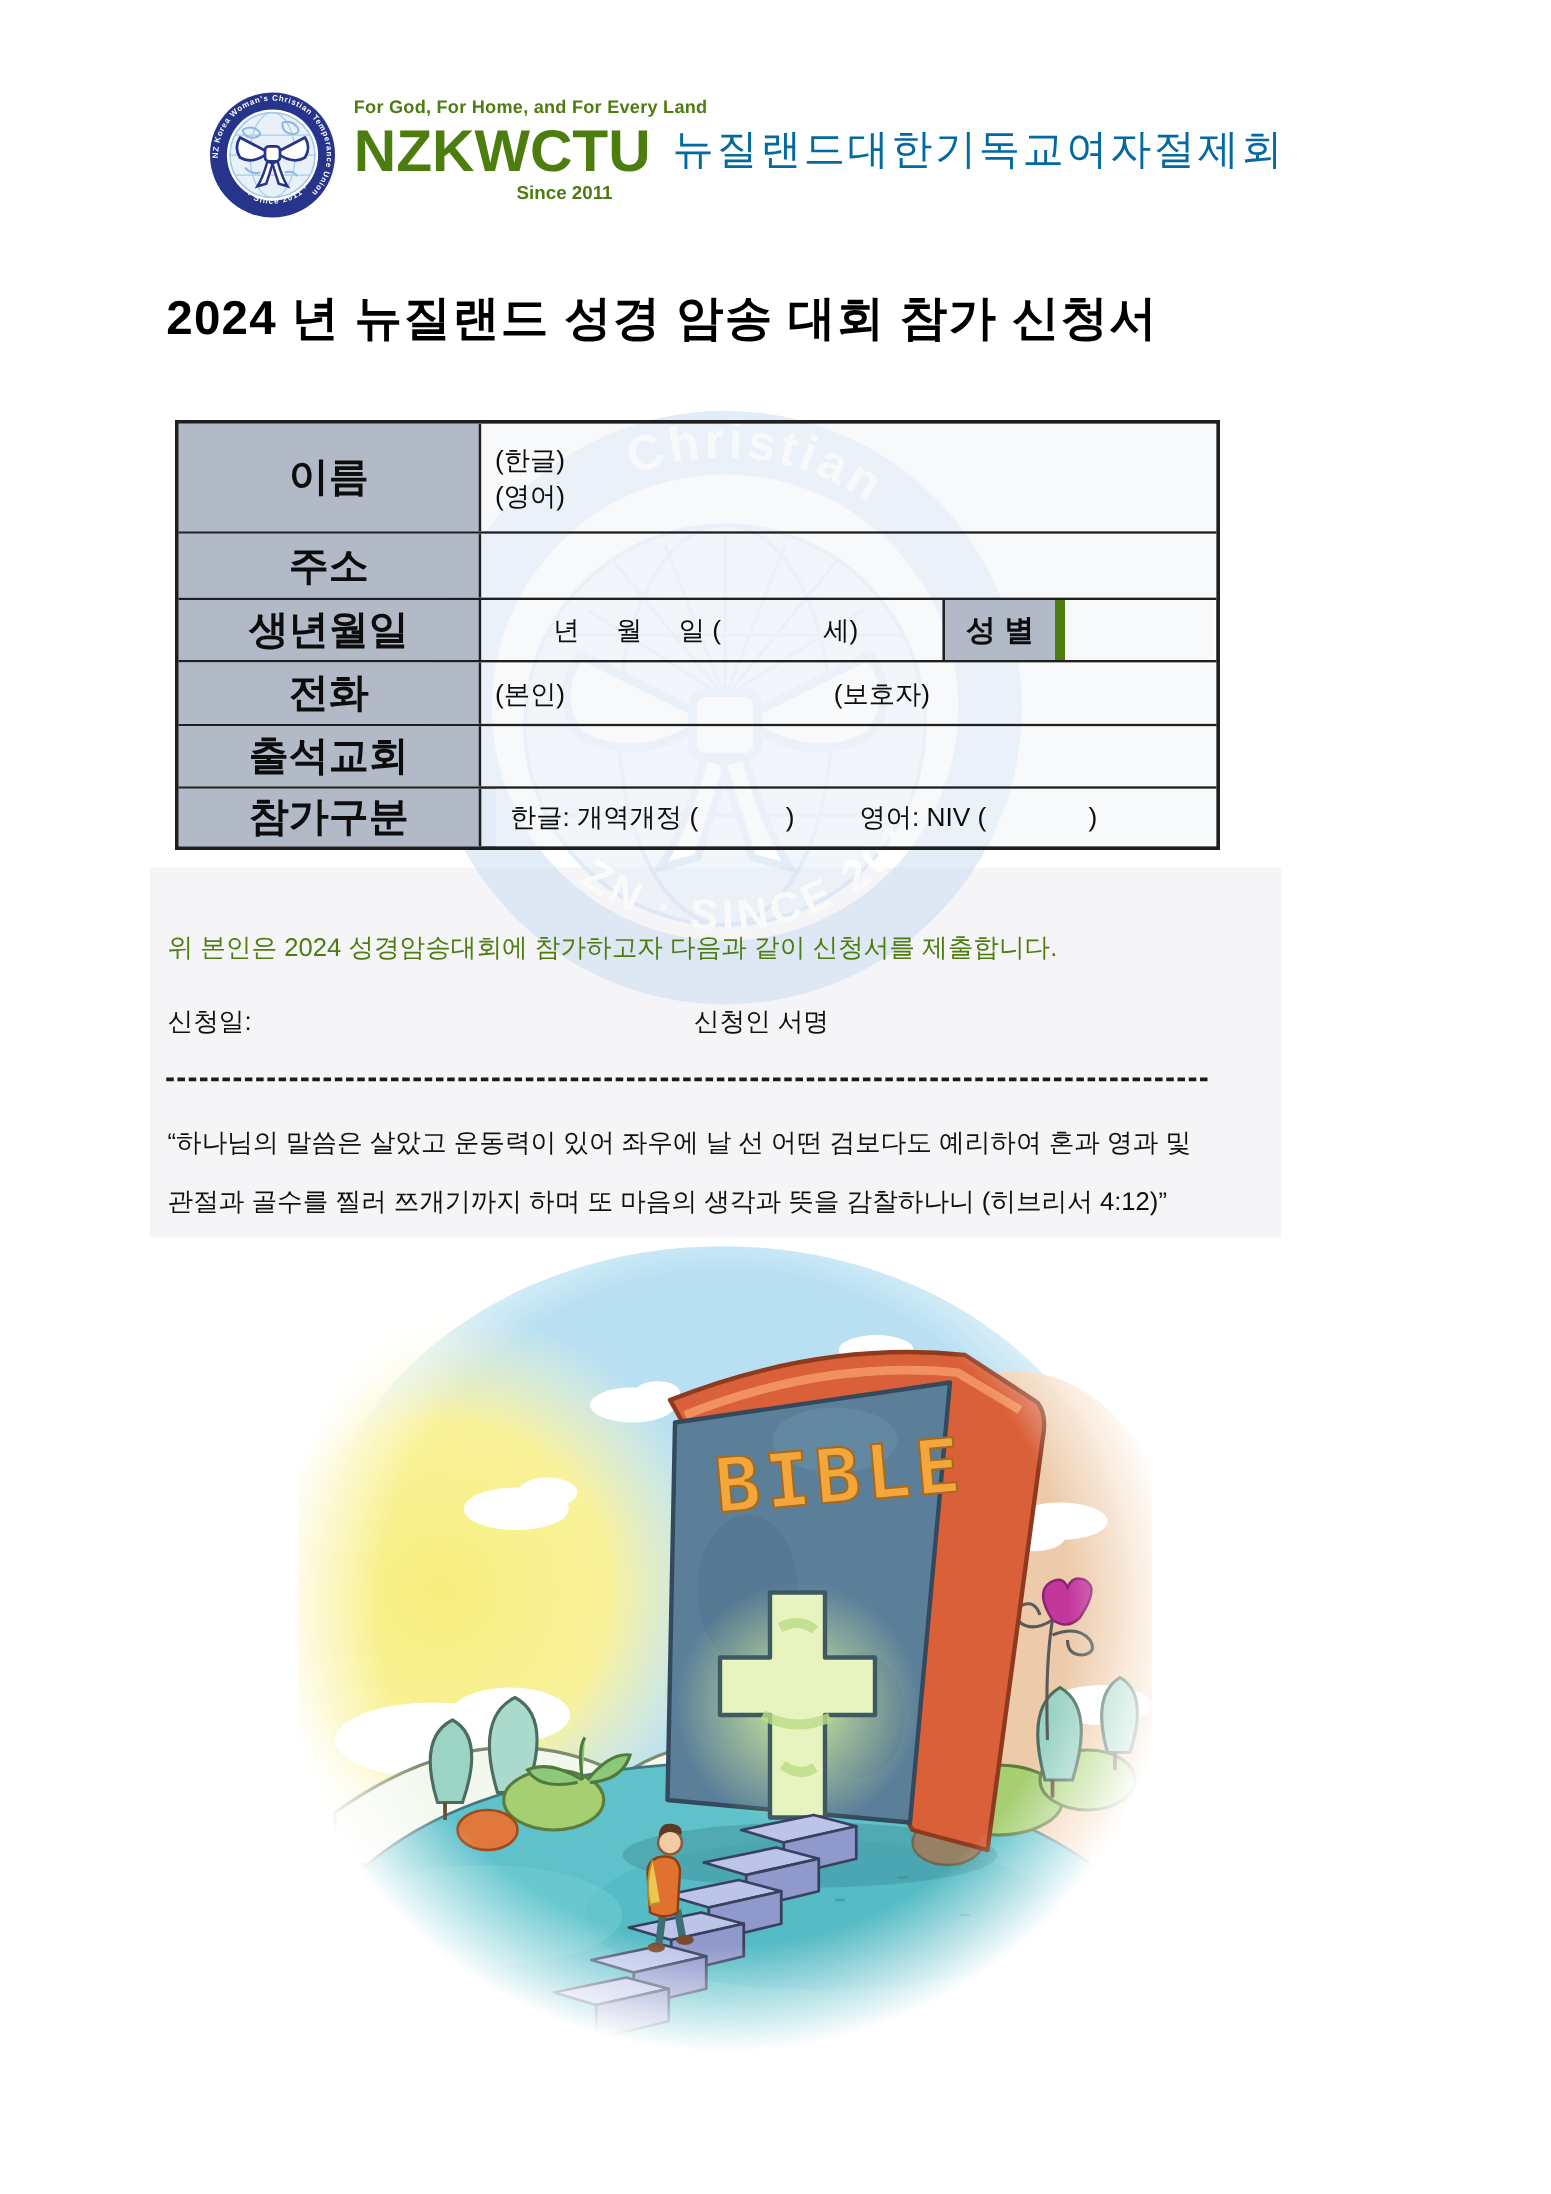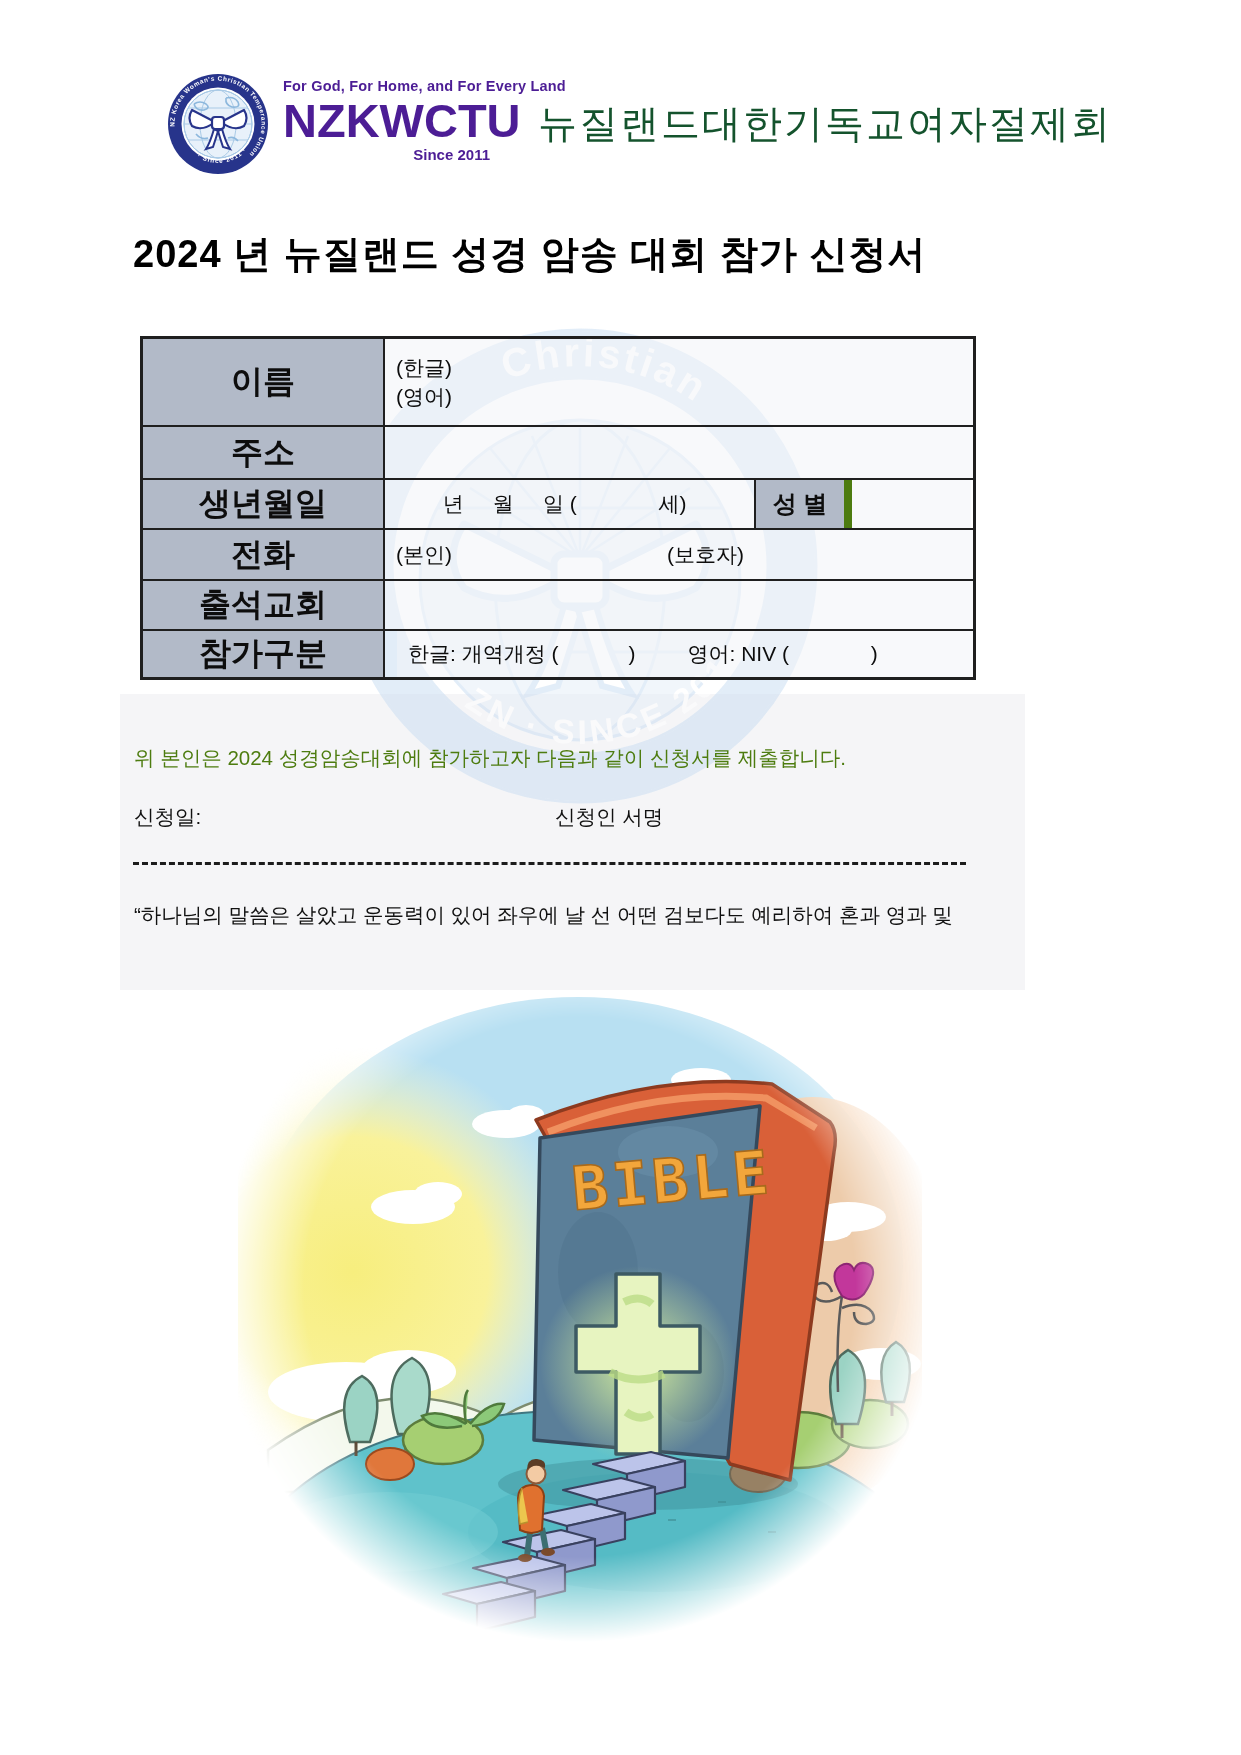--- a/index.html
+++ b/index.html
@@ -5,27 +5,27 @@
   html,body{margin:0;padding:0;background:#ffffff;}
   .page{
     position:relative;
     width:1241px;height:1755px;
     background:#ffffff;
     font-family:"Liberation Sans","DejaVu Sans",sans-serif;
     overflow:hidden;
   }
   
   .logo-svg{position:absolute;left:166px;top:72px;width:104px;height:104px;}
-  .header-text{position:absolute;left:283px;top:78px;width:215px;color:#4c1d95;}
+  .header-text{position:absolute;left:283px;top:78px;width:215px;color:#4d7c0f;}
   .motto{font-size:14.5px;font-weight:bold;white-space:nowrap;letter-spacing:.2px;}
   .acronym{font-size:47px;font-weight:bold;line-height:1.05;letter-spacing:0px;margin-top:2px;}
   .since{font-size:15px;font-weight:bold;text-align:right;width:207px;margin-top:1px;}
   .org-kr{
     position:absolute;left:538px;top:97px;width:470px;
-    font-size:39px;color:#14532d;letter-spacing:2px;white-space:nowrap;
+    font-size:33px;color:#0369a1;letter-spacing:2px;white-space:nowrap;
   }
   
   .doc-title{
     position:absolute;left:133px;top:229px;width:847px;
     text-align:left;font-size:38px;font-weight:bold;color:#000;
     letter-spacing:1px;white-space:nowrap;
   }
   
   .watermark{position:absolute;left:342px;top:328px;width:476px;height:476px;z-index:1;opacity:.85;}
   
@@ -202,20 +202,21 @@
 
   <div class="apply-line">
     <span>신청일:</span>
     <span class="sig-label">신청인 서명</span>
   </div>
 
   <div class="dashline"></div>
 
   <div class="quote">
     <div>“하나님의 말씀은 살았고 운동력이 있어 좌우에 날 선 어떤 검보다도 예리하여 혼과 영과 및</div>
+    <div>관절과 골수를 찔러 쯔개기까지 하며 또 마음의 생각과 뜻을 감찰하나니 (히브리서 4:12)”</div>
   </div>
 
   <svg class="illu" viewBox="0 0 684 670">
     <defs>
       <radialGradient id="fadeG" cx="50%" cy="47%" r="53%">
         <stop offset="0%" stop-color="#fff"></stop>
         <stop offset="76%" stop-color="#fff"></stop>
         <stop offset="100%" stop-color="#fff" stop-opacity="0"></stop>
       </radialGradient>
       <mask id="fade">

